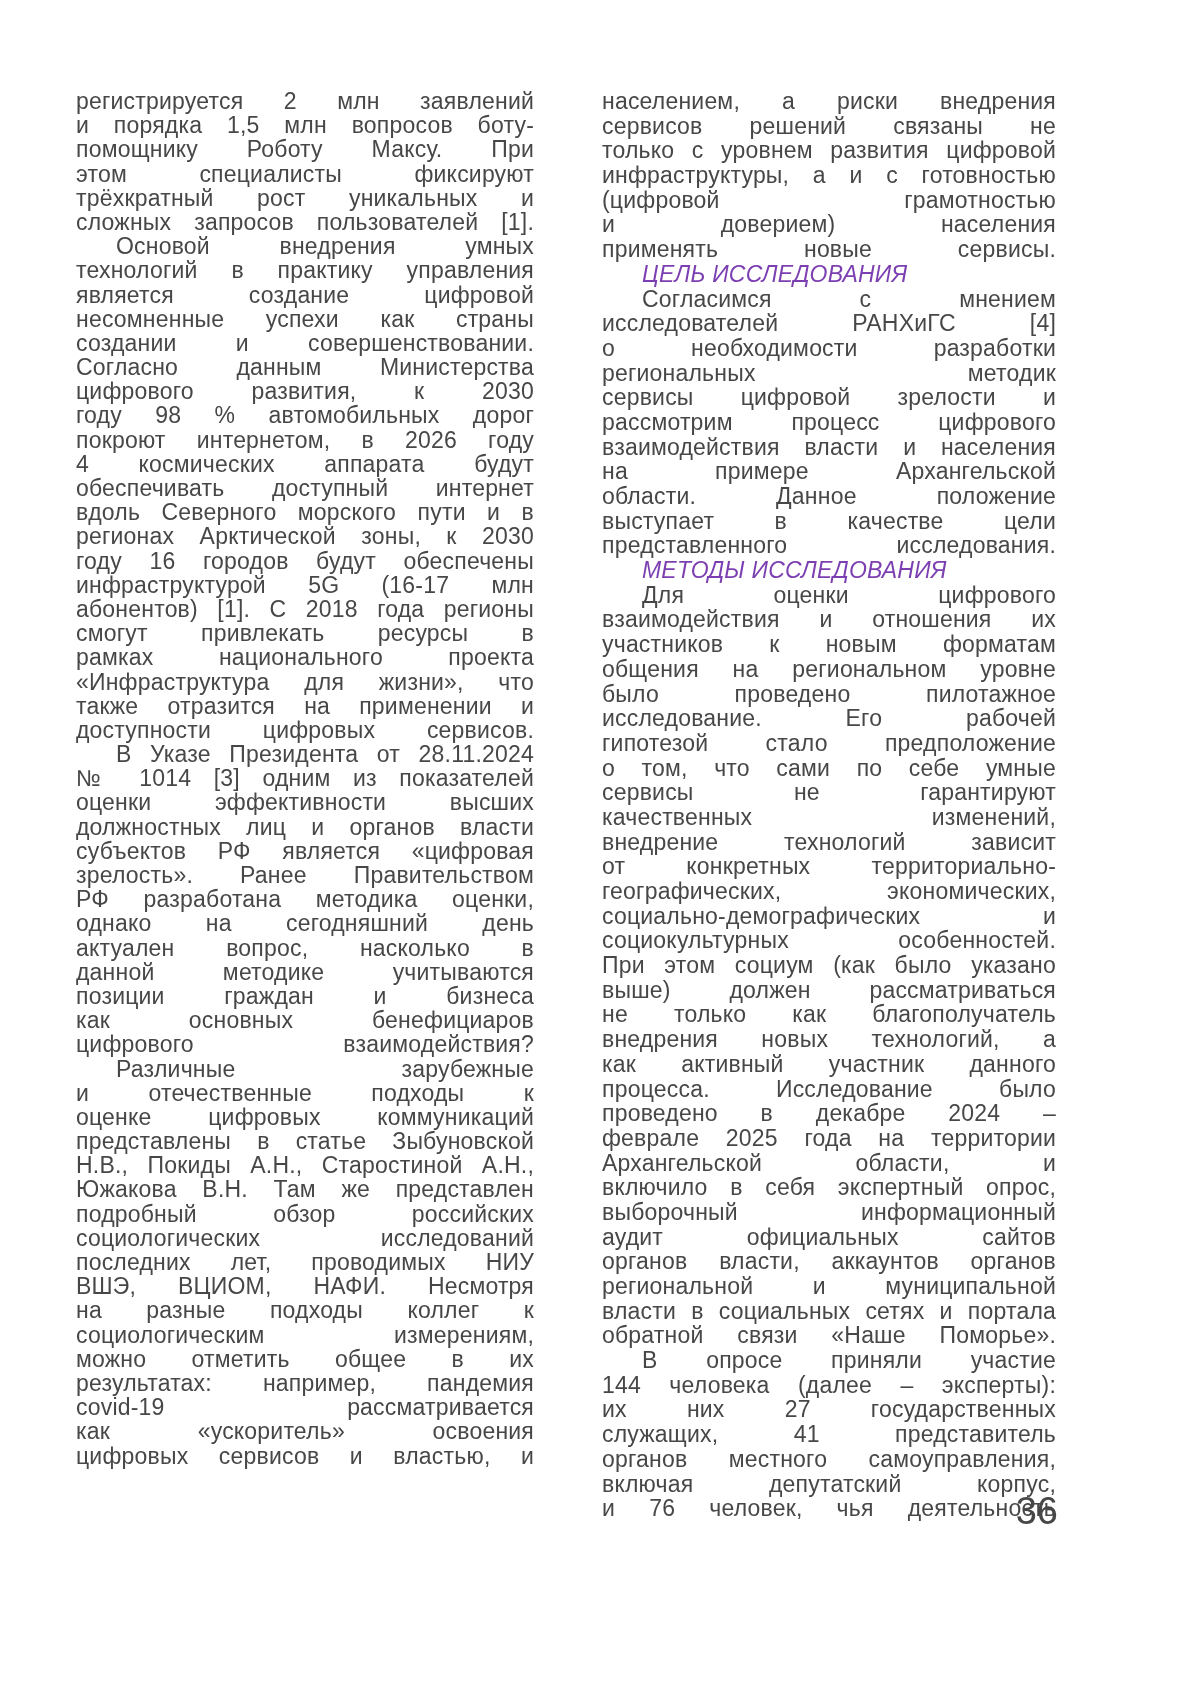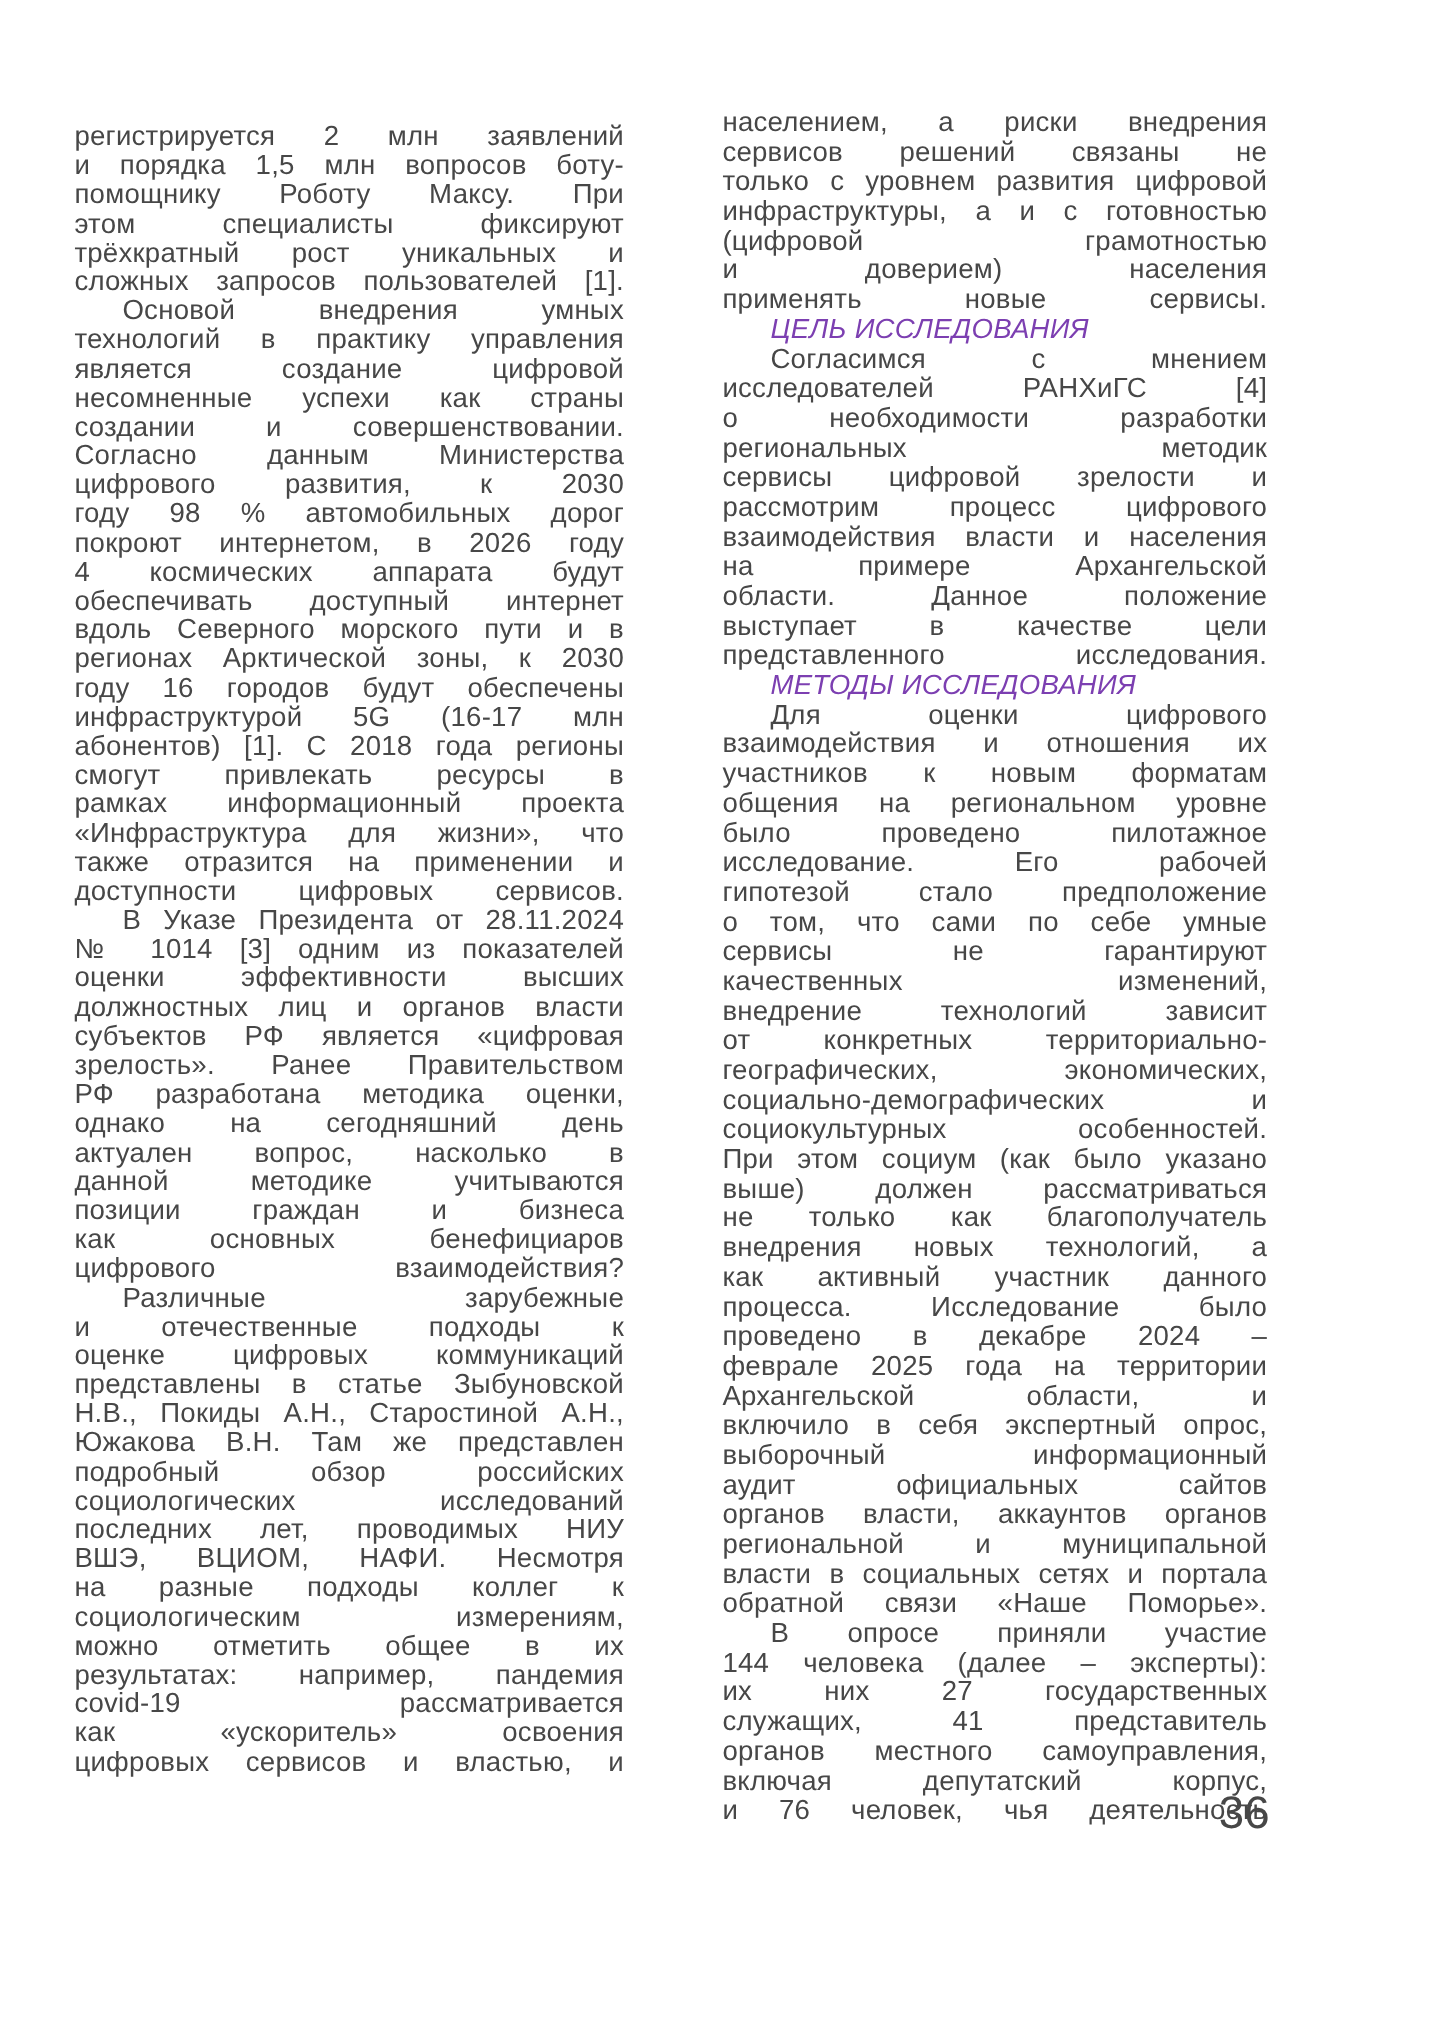--- a/index.html
+++ b/index.html
@@ -12,21 +12,21 @@
     position: relative;
     width: 1200px;
     height: 1697px;
     margin: 0 auto;
     background: var(--page-bg);
     font-family: "Liberation Sans", sans-serif;
     color: var(--body-color);
     overflow: hidden;
   }
   .column { position: absolute; top: 89px; }
-  .column-left  { left: 62px;  width: 458px; margin-top: 12px; }
+  .column-left  { left: 76px;  width: 458px; }
   .column-right { left: 602px; width: 454px; }
   .line {
     font-size: 23px;
     letter-spacing: 0.2px;
     text-align: justify;
     text-align-last: justify;
     overflow: visible;
   }
   .column-left  .line { line-height: 24.2px; height: 24.2px; }
   .column-right .line { line-height: 24.7px; height: 24.7px; }
@@ -68,21 +68,21 @@
       <div class="line">году 98 % автомобильных дорог</div>
       <div class="line">покроют интернетом, в 2026 году</div>
       <div class="line">4 космических аппарата будут</div>
       <div class="line">обеспечивать доступный интернет</div>
       <div class="line">вдоль Северного морского пути и в</div>
       <div class="line">регионах Арктической зоны, к 2030</div>
       <div class="line">году 16 городов будут обеспечены</div>
       <div class="line">инфраструктурой 5G (16-17 млн</div>
       <div class="line">абонентов) [1]. С 2018 года регионы</div>
       <div class="line">смогут привлекать ресурсы в</div>
-      <div class="line">рамках информационный проекта</div>
+      <div class="line">рамках национального проекта</div>
       <div class="line">«Инфраструктура для жизни», что</div>
       <div class="line">также отразится на применении и</div>
       <div class="line">доступности цифровых сервисов.</div>
       <div class="line indent-line">В Указе Президента от 28.11.2024</div>
       <div class="line">№ 1014 [3] одним из показателей</div>
       <div class="line">оценки эффективности высших</div>
       <div class="line">должностных лиц и органов власти</div>
       <div class="line">субъектов РФ является «цифровая</div>
       <div class="line">зрелость». Ранее Правительством</div>
       <div class="line">РФ разработана методика оценки,</div>

